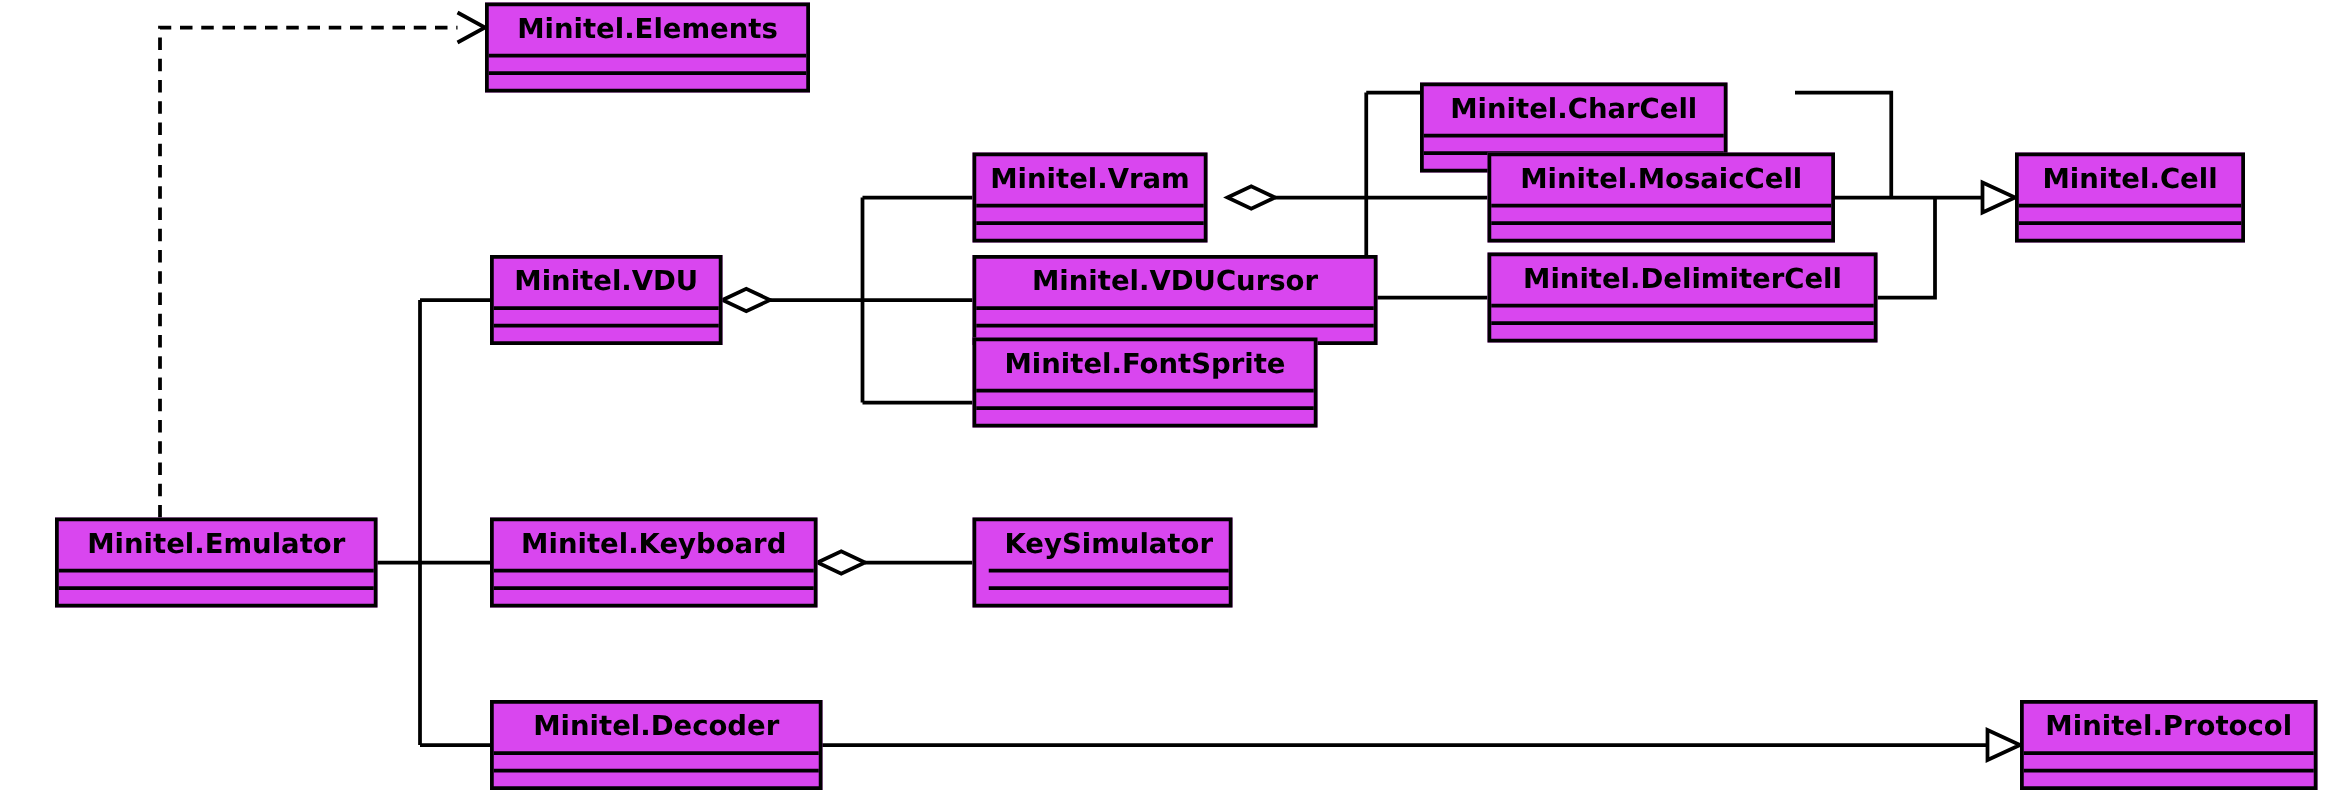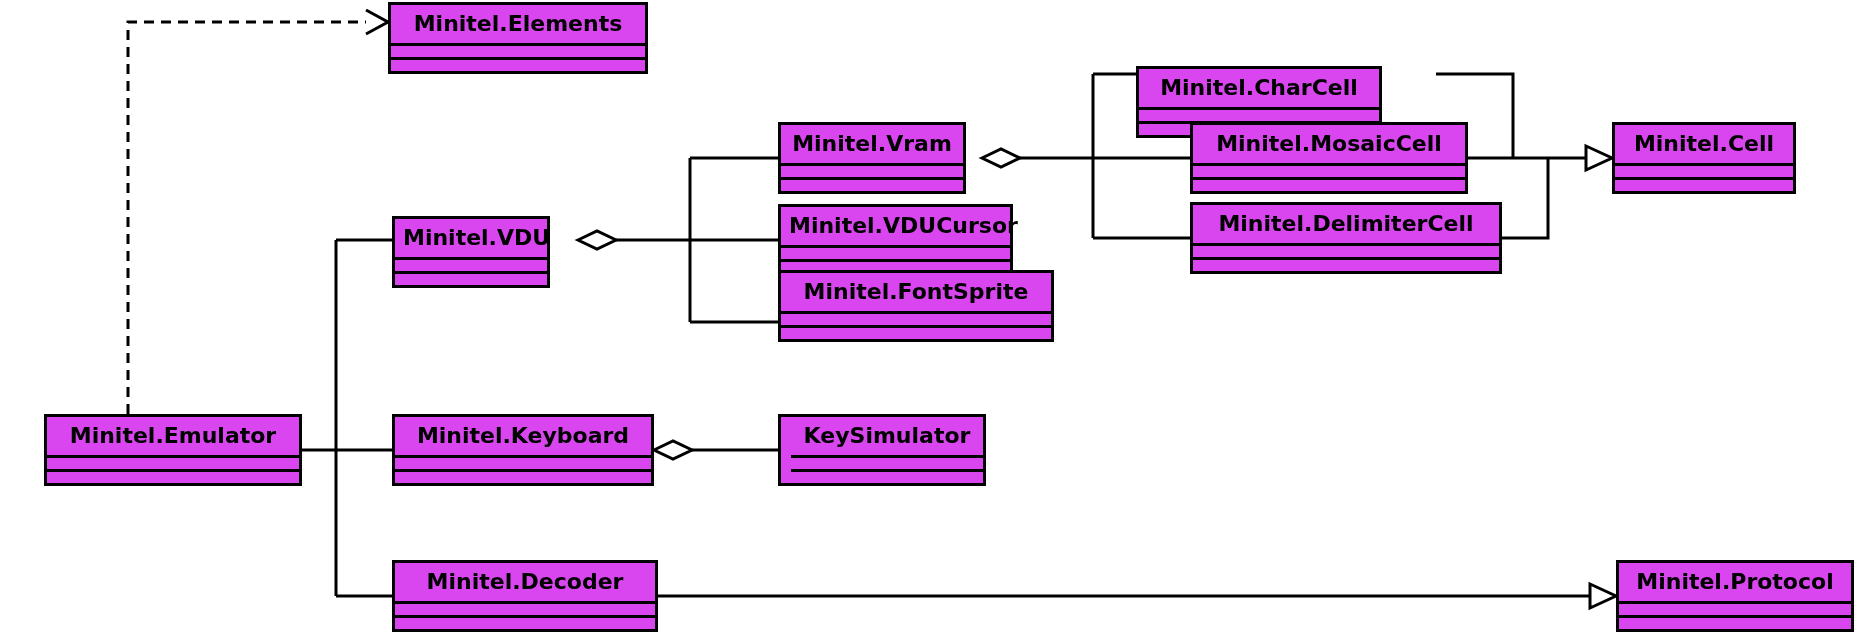--- a/index.html
+++ b/index.html
@@ -121,33 +121,33 @@
     <div class="compartment attributes"></div>
     <div class="compartment methods"></div>
   </div>
 
   <div class="uml-class" style="left:388px;top:2px;width:260px;">
     <div class="title">Minitel.Elements</div>
     <div class="compartment attributes"></div>
     <div class="compartment methods"></div>
   </div>
 
-  <div class="uml-class" style="left:392px;top:216px;width:158px;">
+  <div class="uml-class" style="left:392px;top:204px;width:186px;">
     <div class="title">Minitel.VDU</div>
     <div class="compartment attributes"></div>
     <div class="compartment methods"></div>
   </div>
 
   <div class="uml-class" style="left:778px;top:122px;width:188px;">
     <div class="title">Minitel.Vram</div>
     <div class="compartment attributes"></div>
     <div class="compartment methods"></div>
   </div>
 
-  <div class="uml-class" style="left:778px;top:204px;width:235px;">
+  <div class="uml-class" style="left:778px;top:204px;width:324px;">
     <div class="title">Minitel.VDUCursor</div>
     <div class="compartment attributes"></div>
     <div class="compartment methods"></div>
   </div>
 
   <div class="uml-class" style="left:778px;top:270px;width:276px;">
     <div class="title">Minitel.FontSprite</div>
     <div class="compartment attributes"></div>
     <div class="compartment methods"></div>
   </div>

